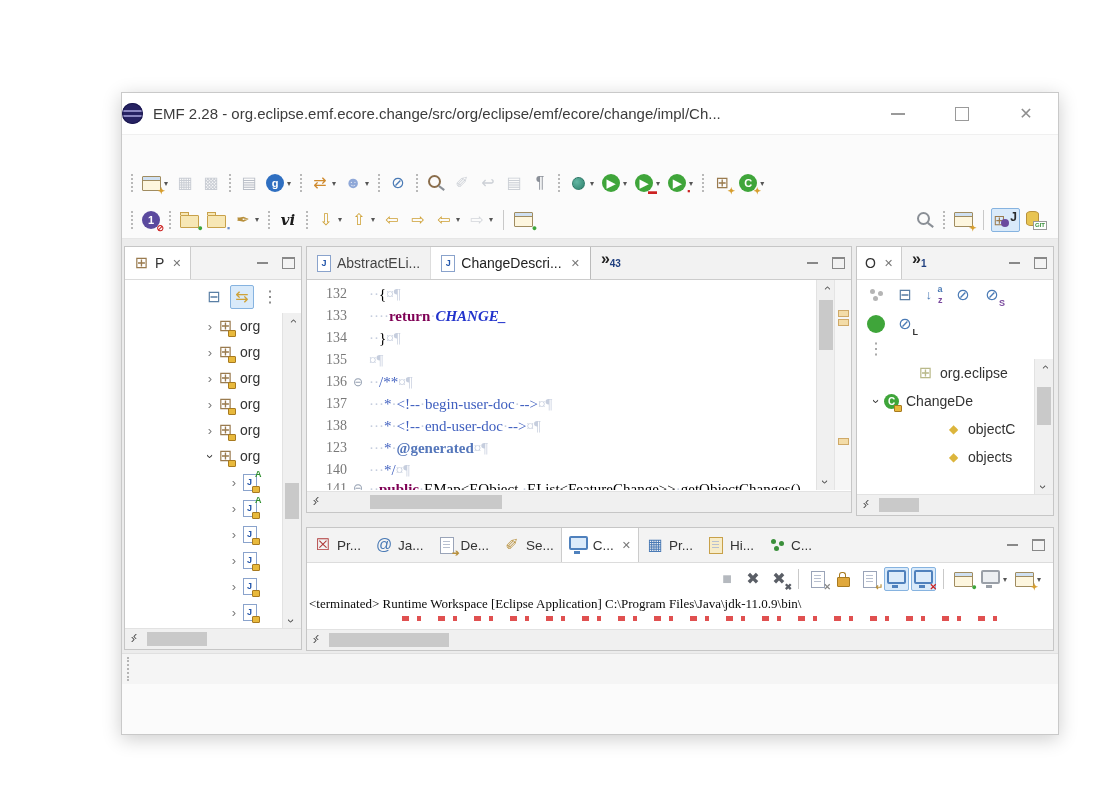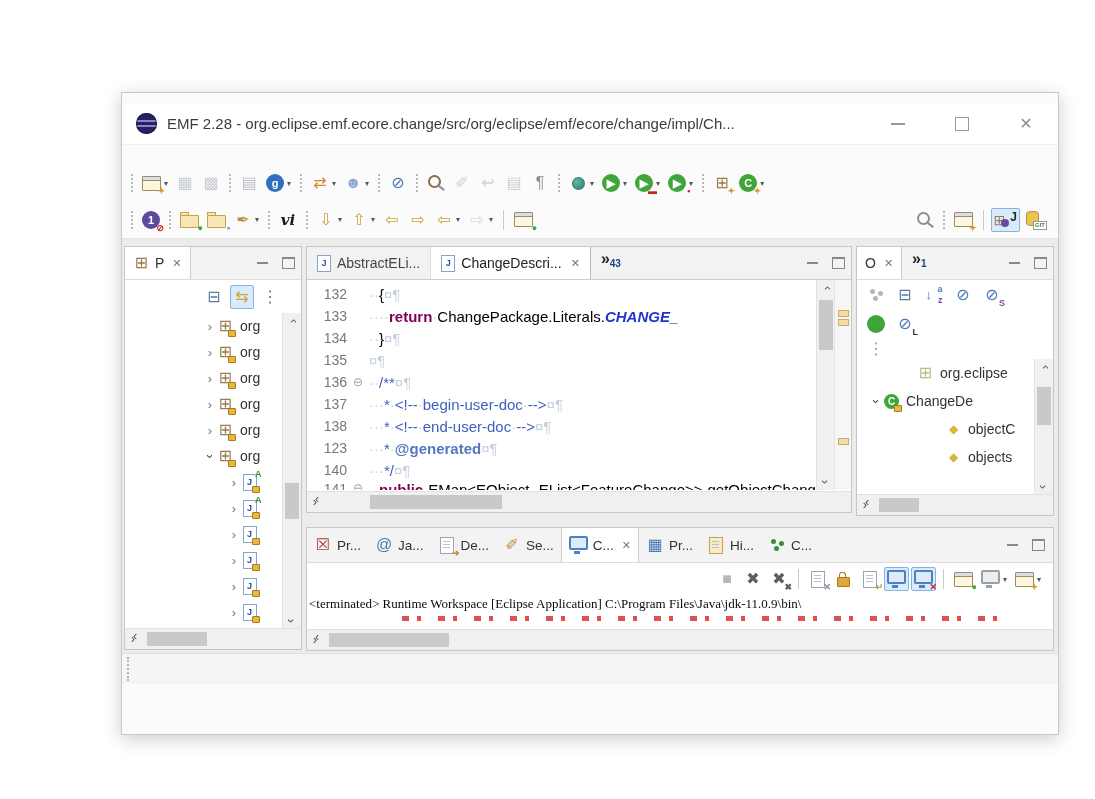--- a/index.html
+++ b/index.html
@@ -1,20 +1,20 @@
 <!DOCTYPE html>
 <html><head>
 <meta charset="utf-8">
 <style>
   html,body{margin:0;padding:0;background:#fff;}
   .page{position:relative;width:1095px;height:799px;background:#ffffff;font-family:"Liberation Sans",sans-serif;overflow:hidden;}
   .window{position:absolute;left:121px;top:92px;width:936px;height:641px;background:#fbfbfb;border:1px solid #c9c9c9;box-shadow:0 4px 18px rgba(0,0,0,.20);}
 
   
-  .titlebar{position:absolute;top:10px;left:0;right:0;height:42px;background:#ffffff;display:flex;align-items:center;padding-left:14px;border-bottom:1px solid #f0f0f0;box-sizing:border-box;}
+  .titlebar{position:absolute;top:0;left:0;right:0;height:42px;background:#ffffff;display:flex;align-items:center;padding-left:0;border-bottom:1px solid #f0f0f0;box-sizing:border-box;}
   .elogo{width:21px;height:21px;border-radius:50%;flex:none;background:linear-gradient(180deg,#262262 0 32%,#8a86c0 32% 42%,#262262 42% 58%,#8a86c0 58% 68%,#262262 68%);box-shadow:inset 0 0 0 1px #1b1850;}
   .wtitle{margin-left:10px;font-size:15px;color:#3c3c3c;white-space:nowrap;overflow:hidden;max-width:640px;}
   .wctls{margin-left:auto;display:flex;height:100%;}
   .wc{width:64px;display:flex;align-items:center;justify-content:center;color:#8f8f8f;font-size:16px;}
   .wc-minbar{width:14px;border-top:2px solid #9a9a9a;}
   .wc-maxbox{width:12px;height:12px;border:1.5px solid #9a9a9a;}
 
   
   .menubar{position:absolute;top:42px;left:0;right:0;height:30px;display:flex;align-items:center;background:#fbfbfb;padding-left:8px;font-size:14.5px;color:#333;}
   .menu-item{padding:0 11px;}
@@ -114,21 +114,21 @@
   .hscroll .sthumb{top:3px;bottom:3px;left:auto;right:auto;}
   .pkhs .sthumb{left:22px;width:60px;}
 
   
   .etabbar{height:32px;display:flex;align-items:stretch;background:#f2f2f2;border-bottom:1px solid #ccc;position:relative;}
   .etab{display:flex;align-items:center;gap:6px;padding:0 10px;font-size:14px;color:#444;border-right:1px solid #ddd;}
   .etab.active{background:#fff;color:#222;border-right:1px solid #bbb;}
   .etab-overflow{display:flex;align-items:flex-start;padding:3px 8px 0 10px;font-weight:bold;color:#222;}
   .ov{font-size:16px;}
   .ovn{font-size:10px;color:#1f3f7f;margin-top:8px;}
-  .codearea{position:absolute;left:0;top:33px;right:34px;bottom:22px;overflow:hidden;font-family:Liberation Sans, sans-serif;font-size:15px;background:#fff;padding-top:3px;}
+  .codearea{position:absolute;left:0;top:33px;right:34px;bottom:22px;overflow:hidden;font-family:Liberation Serif, serif;font-size:15px;background:#fff;padding-top:3px;}
   .cline{height:22px;display:flex;align-items:center;white-space:pre;}
   .cline.clip{height:9px;overflow:hidden;align-items:flex-start;}
   .lnum{width:40px;text-align:right;color:#787878;font-size:14px;flex:none;}
   .foldc{width:22px;text-align:center;color:#98a3b4;font-size:12px;flex:none;}
   .seg-ws,.seg-eol{color:#c6cede;}
   .seg-kw{color:#7f0055;font-weight:bold;}
   .seg-pl{color:#000;}
   .seg-st{color:#2233cc;font-style:italic;font-weight:bold;}
   .seg-cm{color:#3f5fbf;}
   .seg-dt{color:#5577bb;font-weight:bold;}
@@ -602,21 +602,21 @@
             <span class="ov">»</span>
             <span class="ovn">43</span>
           </div>
           <span class="panelbtns">
             <span class="pmin"></span>
             <span class="pmax"></span>
           </span>
         </div>
         <div class="codearea">
             <div class="cline"><span class="lnum">132</span><span class="foldc"></span><span class="seg-ws">··</span><span class="seg-pl">{</span><span class="seg-eol">¤¶</span></div>
-            <div class="cline"><span class="lnum">133</span><span class="foldc"></span><span class="seg-ws">····</span><span class="seg-kw">return</span><span class="seg-ws">·</span><span class="seg-pl">ChangePackage.Literals.</span><span class="seg-st">CHANGE_</span></div>
+            <div class="cline"><span class="lnum">133</span><span class="foldc"></span><span class="seg-ws">····</span><span class="seg-kw">return</span><span class="seg-ws">·</span><span class="seg-st">CHANGE_</span></div>
             <div class="cline"><span class="lnum">134</span><span class="foldc"></span><span class="seg-ws">··</span><span class="seg-pl">}</span><span class="seg-eol">¤¶</span></div>
             <div class="cline"><span class="lnum">135</span><span class="foldc"></span><span class="seg-eol">¤¶</span></div>
             <div class="cline"><span class="lnum">136</span><span class="foldc">⊖</span><span class="seg-ws">··</span><span class="seg-cm">/**</span><span class="seg-eol">¤¶</span></div>
             <div class="cline"><span class="lnum">137</span><span class="foldc"></span><span class="seg-ws">···</span><span class="seg-cm">*</span><span class="seg-ws">·</span><span class="seg-cm">&lt;!--</span><span class="seg-ws">·</span><span class="seg-cm">begin-user-doc</span><span class="seg-ws">·</span><span class="seg-cm">--&gt;</span><span class="seg-eol">¤¶</span></div>
             <div class="cline"><span class="lnum">138</span><span class="foldc"></span><span class="seg-ws">···</span><span class="seg-cm">*</span><span class="seg-ws">·</span><span class="seg-cm">&lt;!--</span><span class="seg-ws">·</span><span class="seg-cm">end-user-doc</span><span class="seg-ws">·</span><span class="seg-cm">--&gt;</span><span class="seg-eol">¤¶</span></div>
             <div class="cline"><span class="lnum">123</span><span class="foldc"></span><span class="seg-ws">···</span><span class="seg-cm">*</span><span class="seg-ws">·</span><span class="seg-dt">@generated</span><span class="seg-eol">¤¶</span></div>
             <div class="cline"><span class="lnum">140</span><span class="foldc"></span><span class="seg-ws">···</span><span class="seg-cm">*/</span><span class="seg-eol">¤¶</span></div>
             <div class="cline clip"><span class="lnum">141</span><span class="foldc">⊖</span><span class="seg-ws">··</span><span class="seg-kw">public</span><span class="seg-ws">·</span><span class="seg-pl">EMap&lt;EObject,</span><span class="seg-ws">·</span><span class="seg-pl">EList&lt;FeatureChange&gt;&gt;</span><span class="seg-ws">·</span><span class="seg-pl">getObjectChanges()</span></div>
           </div>
         <div class="vscroll edvs">

